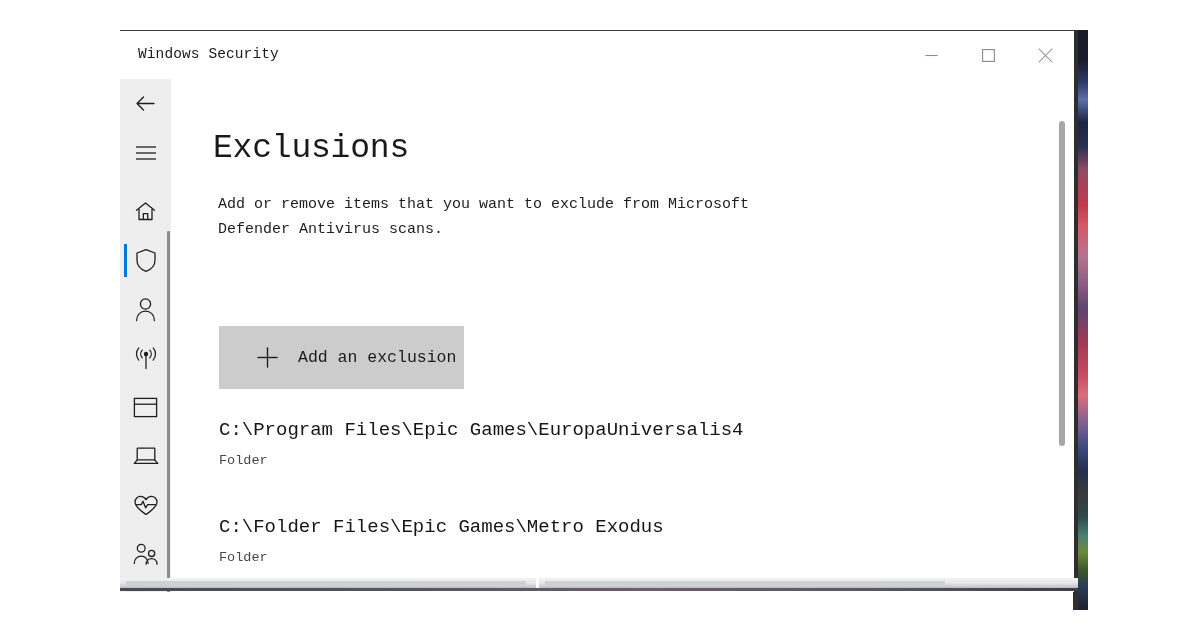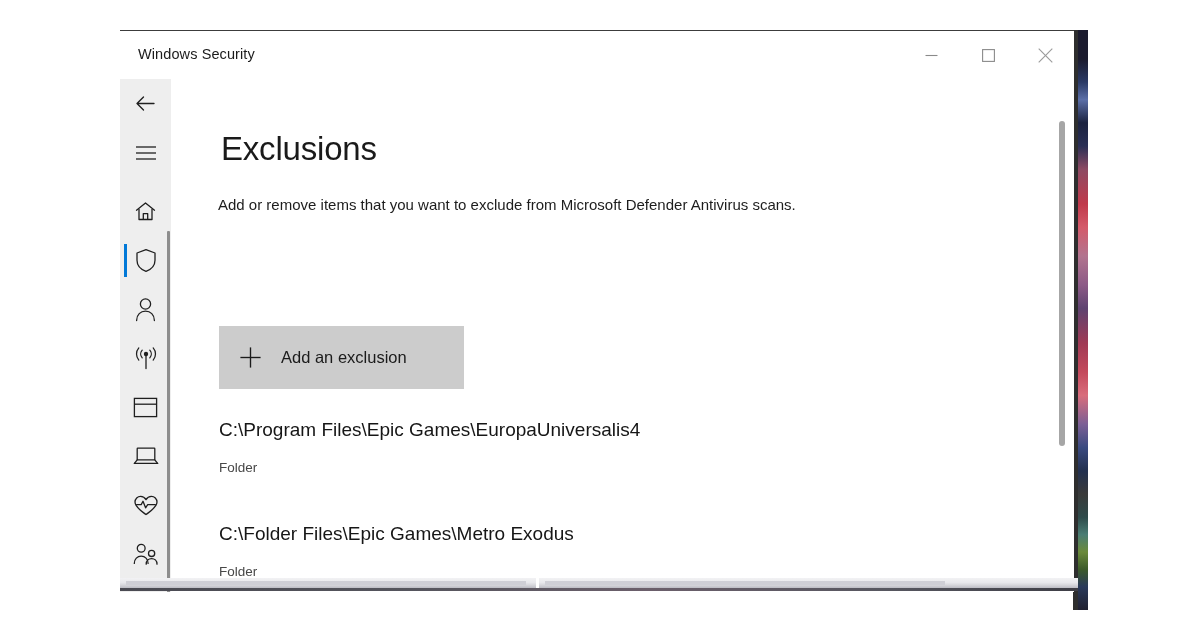--- a/index.html
+++ b/index.html
@@ -10,20 +10,21 @@
     overflow: hidden;
     background: #ffffff;
     font-family: "Liberation Sans", sans-serif;
   }
 
   #root {
     position: relative;
     width: 1016px;
     height: 628px;
     background: #ffffff;
+    font-family: Liberation Mono, monospace;
   }
 
   
   .wallpaper-sliver {
     position: absolute;
     left: 1078px;
     top: 30px;
     width: 10px;
     height: 580px;
     background:
@@ -157,21 +158,21 @@
   .content {
     position: absolute;
     left: 51px;
     top: 48px;
     width: 903px;
     height: 514px;
     background: #ffffff;
   }
   .page-title {
     position: absolute;
-    left: 50px;
+    left: 42px;
     top: 53px;
     font-size: 33px;
     font-weight: 400;
     color: #1a1a1a;
     letter-spacing: -0.2px;
     line-height: 1;
   }
   .page-desc {
     position: absolute;
     left: 47px;
@@ -186,21 +187,21 @@
     position: absolute;
     left: 48px;
     top: 247px;
     width: 245px;
     height: 63px;
     background: #cccccc;
     border: none;
     display: flex;
     align-items: center;
     cursor: default;
-    padding: 0;
+    padding: 17px;
     font-family: inherit;
   }
   .add-plus {
     width: 62px;
     display: flex;
     align-items: center;
     justify-content: center;
     flex: 0 0 auto;
   }
   .add-label {
@@ -219,21 +220,21 @@
   .excl-path {
     font-size: 19px;
     color: #161616;
     line-height: 22px;
     white-space: nowrap;
   }
   .excl-type {
     font-size: 13.5px;
     color: #474747;
     line-height: 20px;
-    margin-top: 17px;
+    margin-top: 10px;
   }
 
   
   .content-scroll-track {
     position: absolute;
     right: 4px;
     top: 0;
     width: 9px;
     height: 514px;
     background: transparent;

